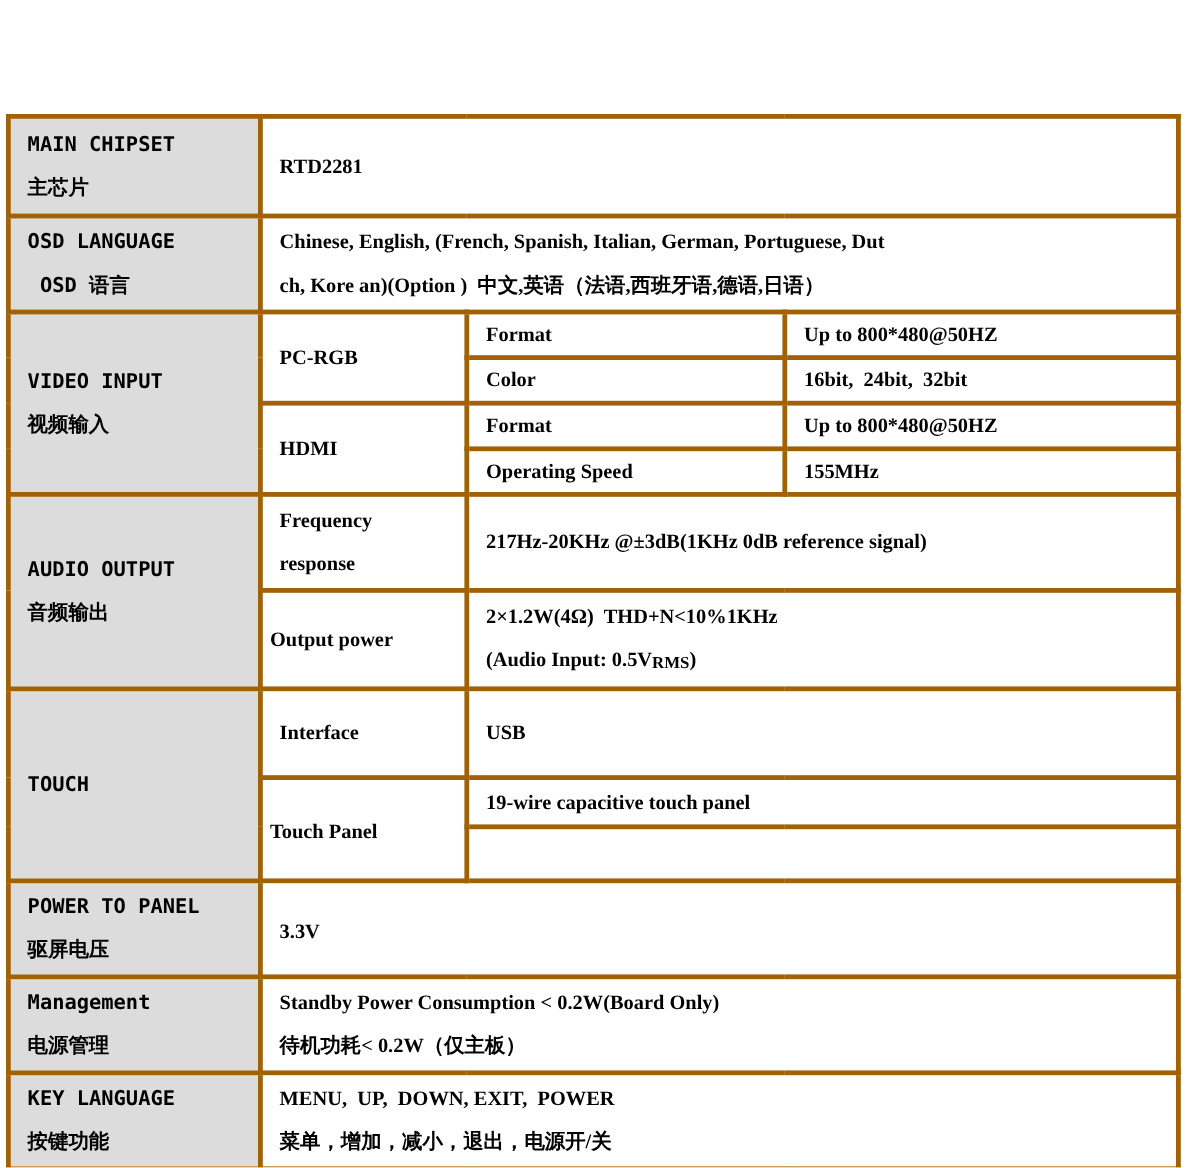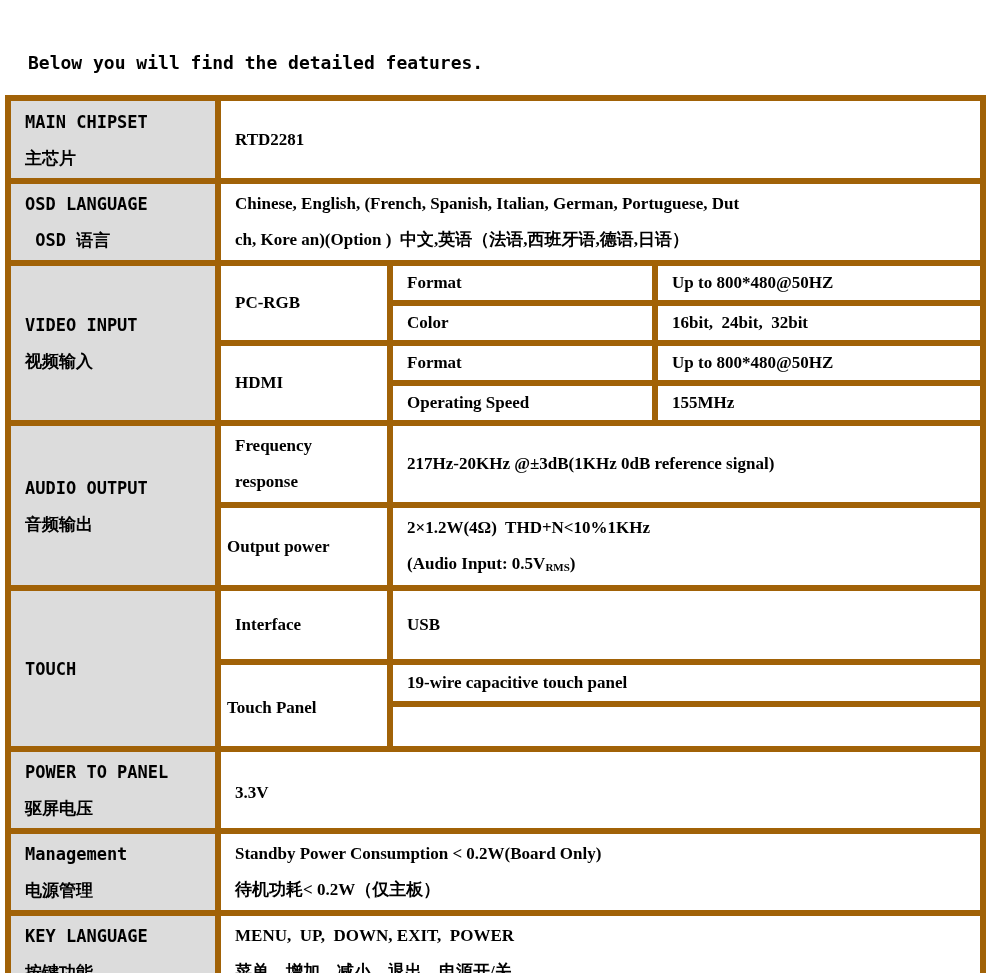--- a/index.html
+++ b/index.html
@@ -36,49 +36,48 @@
     position: absolute;
     left: 5px;
     top: 95px;
     border-collapse: collapse;
     table-layout: fixed;
     width: 975px;
     border: 3px solid #000000;
     font-size: 17px;
   }
   table.spec td {
-    border: 6px solid #a16207;
+    border: 4px solid #a16207;
     padding: 2px 14px;
     vertical-align: middle;
     overflow: hidden;
   }
   table.spec td div {
     white-space: pre-wrap;
     line-height: 36px;
   }
   td.hdr {
     background: #dcdcdc;
     padding-left: 10px;
   }
   td.val { padding-left: 8px; font-family: Liberation Serif, serif; }
   td.vtop { vertical-align: top; }
   td.pt6 { padding-top: 4px; }
   sub.rms {
-    font-size: 11px;
+    font-size: 14px;
     vertical-align: baseline;
     position: relative;
     top: 2px;
   }
 </style>
 </head>
 <body>
 
 <div class="page">
 
-  <div class="doc-subtitle">Below you will find the detailed features.</div>
 
   <table class="spec">
     <colgroup>
       <col style="width:210px">
       <col style="width:172px">
       <col style="width:265px">
       <col style="width:328px">
     </colgroup>
 
     <tbody>

